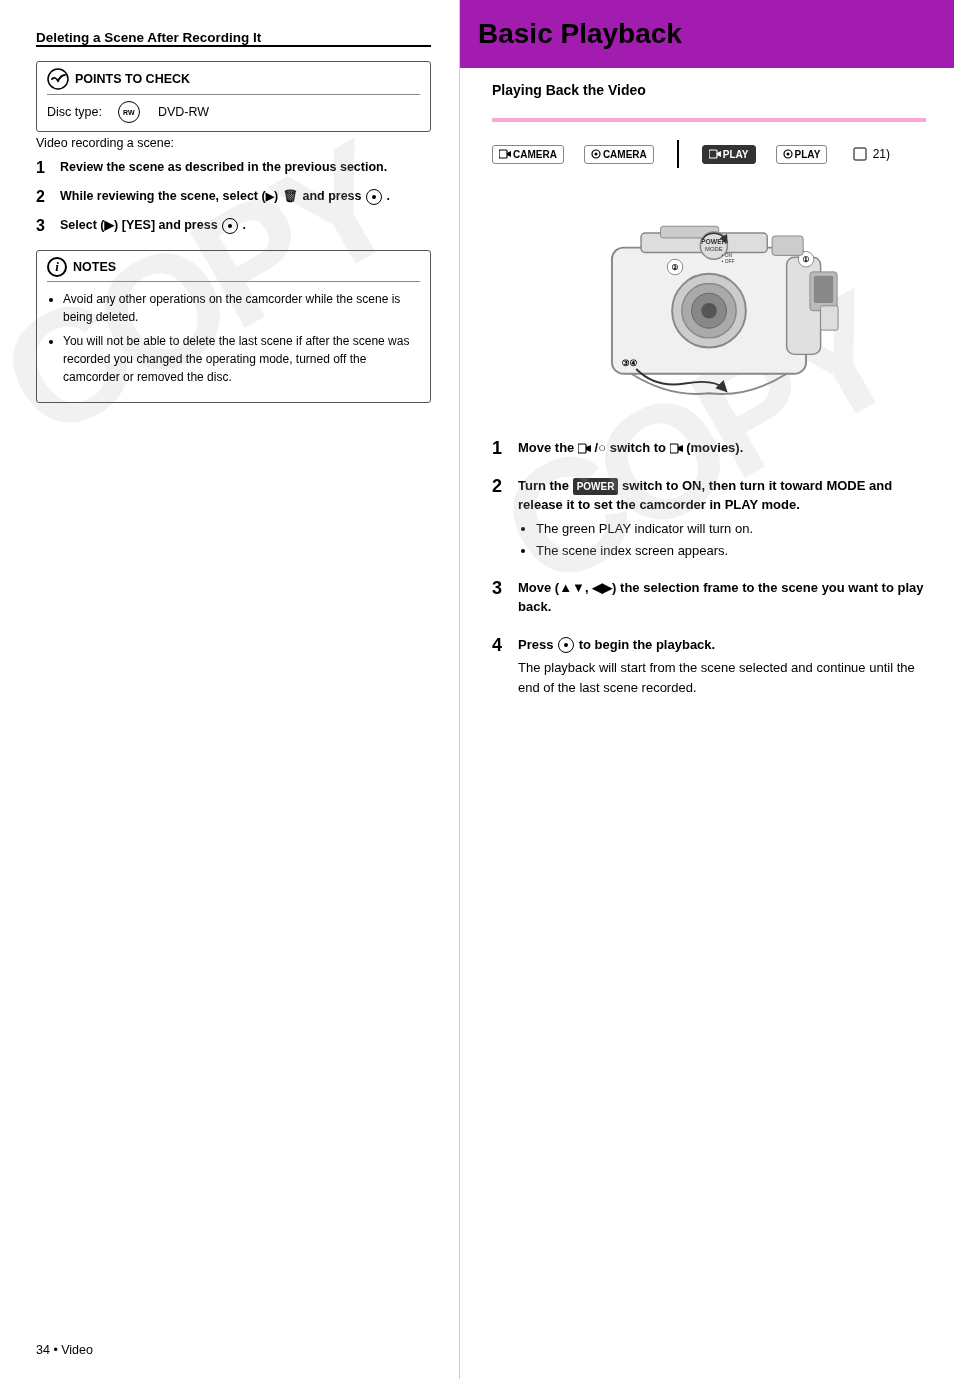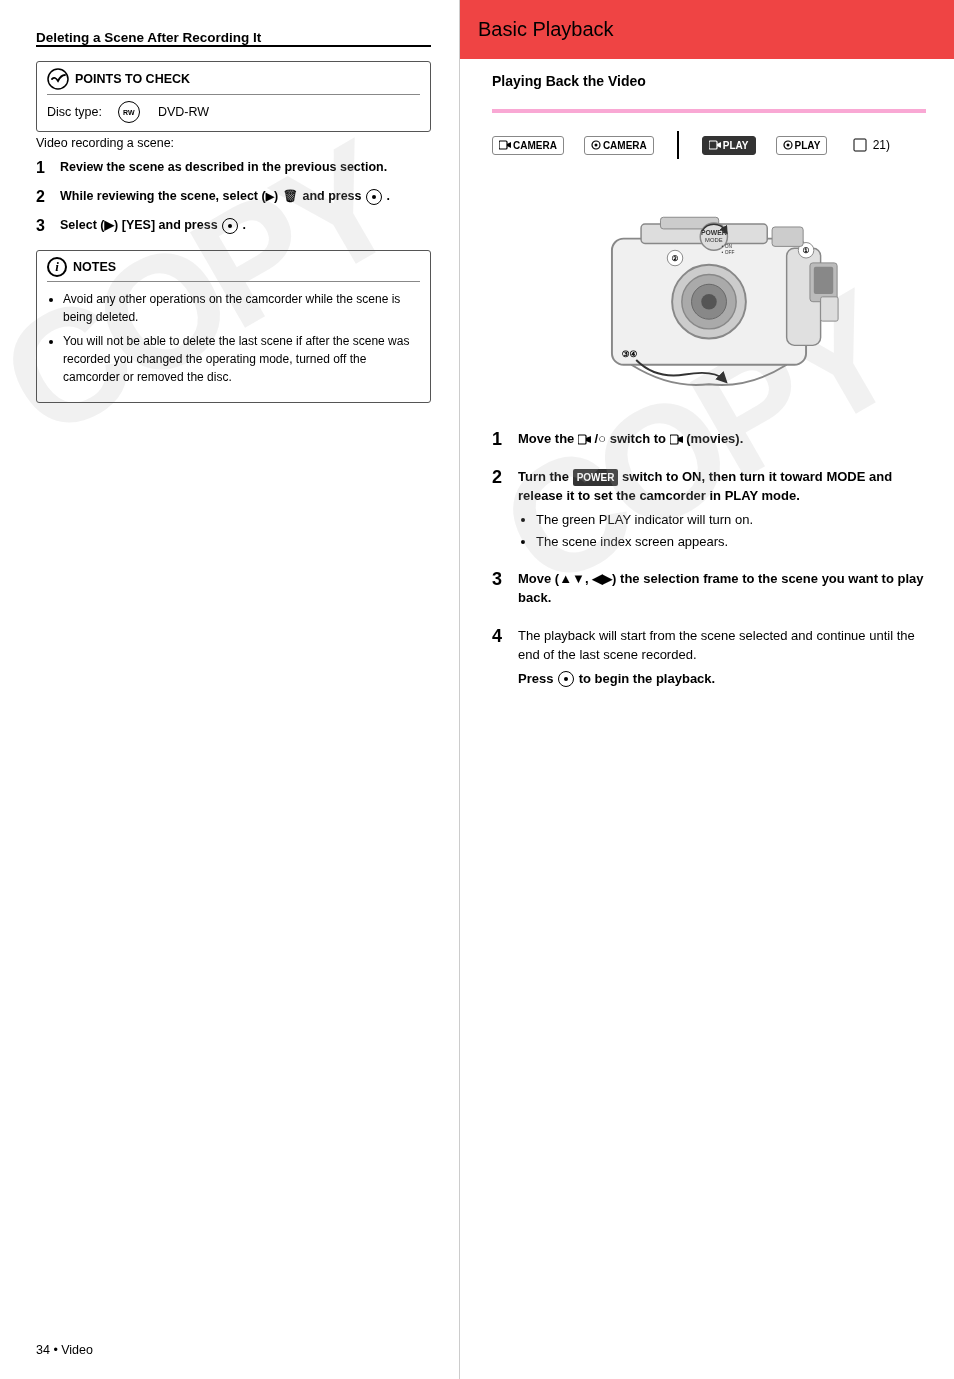--- a/index.html
+++ b/index.html
@@ -226,23 +226,23 @@
     .page-footer {
       position: absolute;
       bottom: 22px;
       left: 36px;
       font-size: 12.5px;
       margin-top: 36px;
     }
 
     
     .right-main-title {
-      font-size: 20px;
-      font-weight: normal;
-      background: #ef4444;
+      font-size: 28px;
+      font-weight: bold;
+      background: #a21caf;
       padding: 18px 18px 18px 18px;
       margin-bottom: 14px;
       margin-left: -32px;
       margin-right: -28px;
       margin-top: -20px;
     }
     .right-section-title {
       font-size: 14px;
       font-weight: bold;
       border-bottom: 4px solid #f9a8d4;
@@ -544,20 +544,20 @@
       </li>
       <li>
         <span class="right-step-num">3</span>
         <div class="right-step-content">
           <p><strong>Move (▲▼, ◀▶) the selection frame to the scene you want to play back.</strong></p>
         </div>
       </li>
       <li>
         <span class="right-step-num">4</span>
         <div class="right-step-content">
+          <p><strong>Press <span class="joystick-icon"></span> to begin the playback.</strong></p>
           <p>The playback will start from the scene selected and continue until the end of the last scene recorded.</p>
-          <p><strong>Press <span class="joystick-icon"></span> to begin the playback.</strong></p>
         </div>
       </li>
     </ol>
 
   </div>
 </div>
 
 </body></html>

